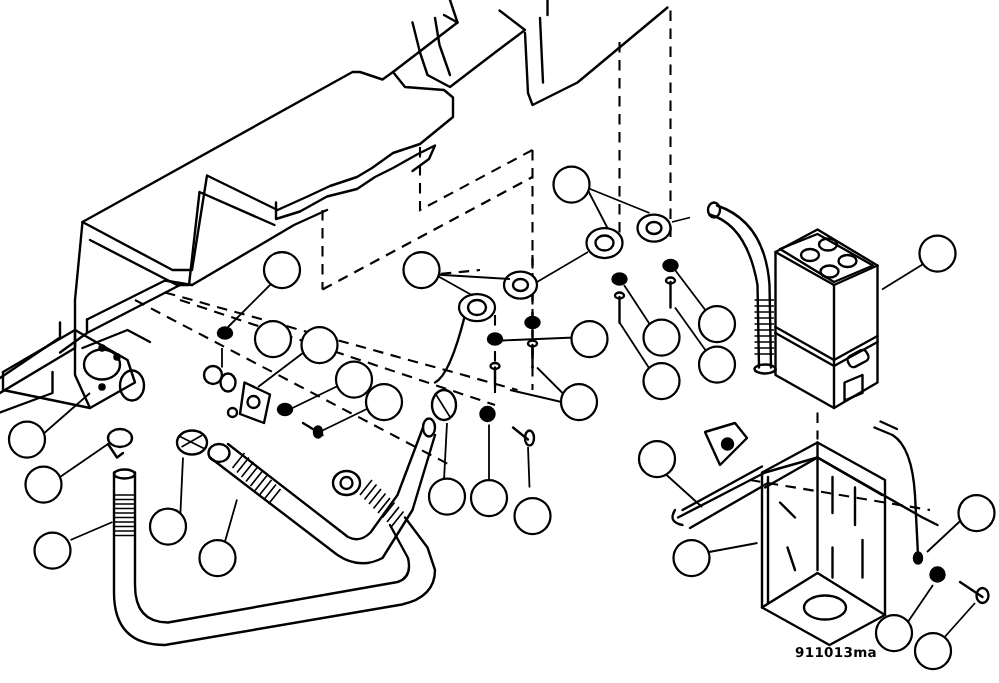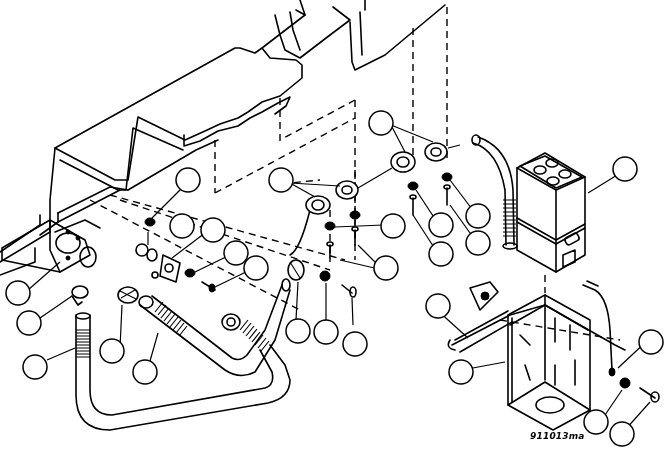--- a/index.html
+++ b/index.html
@@ -5,21 +5,21 @@
   html, body { margin: 0; padding: 0; background: #ffffff; }
   body { width: 666px; height: 455px; overflow: hidden; position: relative; font-family: "DejaVu Sans", sans-serif; }
   svg#diagram { position: absolute; left: 0; top: 0; width: 666px; height: 455px; }
   .ln { fill: none; stroke: #000; stroke-width: 1.6; stroke-linejoin: round; stroke-linecap: round; }
   .thin { fill: none; stroke: #000; stroke-width: 1.1; }
   .dash { fill: none; stroke: #000; stroke-width: 1.4; stroke-dasharray: 7 5; }
   .solidfill { fill: #000; stroke: #000; }
   .whitefill { fill: #fff; stroke: #000; stroke-width: 1.5; }
   .callout { fill: #fff; stroke: #000; stroke-width: 1.5; }
   .leader { stroke: #000; stroke-width: 1.2; fill: none; }
-  .figid { position: absolute; left: 530px; top: 431px; font-family: "DejaVu Sans", sans-serif; font-weight: bold; font-size: 9px; color: #000; letter-spacing: 0.2px; font-style: italic; }
+  .figid { position: absolute; left: 530px; top: 431px; font-family: "DejaVu Sans", sans-serif; font-weight: bold; font-size: 9px; color: #000; letter-spacing: 0.2px; }
 </style>
 </head>
 <body>
 
 <svg id="diagram" viewBox="0 0 666 455" xmlns="http://www.w3.org/2000/svg">
 
   <g>
     <path class="ln" d="M0,262 L50,232 L50,200 L55,148 L235,48 L240,48 L255,53 L262,48 L305,15 L296,10"></path>
     <path class="ln" d="M55,148 L115,180 L128,180 L138,117 L185,140 L205,131 L220,124 L238,118 L248,112 L262,102 L280,96 L302,78 L302,65 L296,60 L270,58 L262,48"></path>
     <path class="ln" d="M60,160 L118,190 L126,190 L133,128 L183,150"></path>

